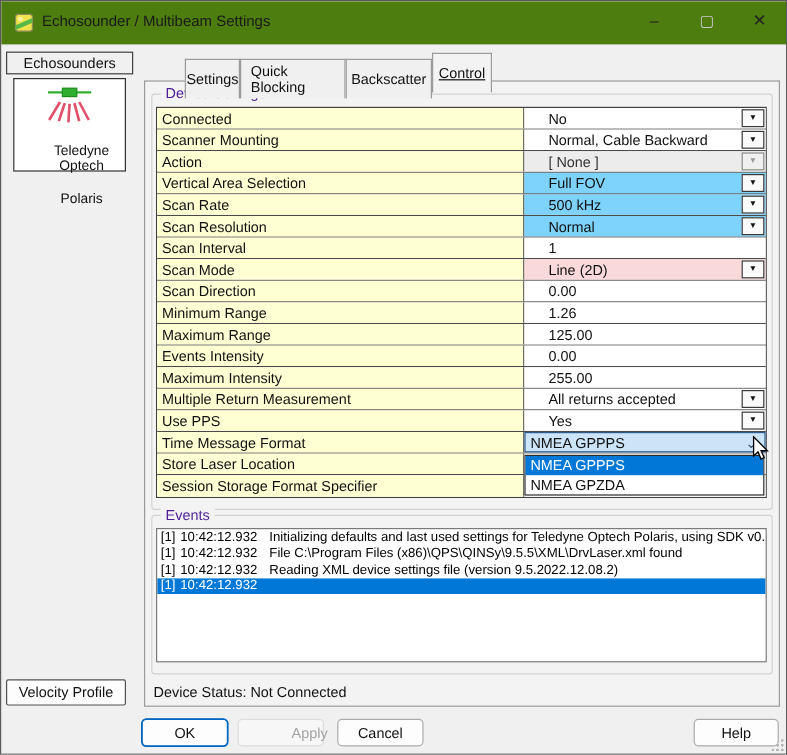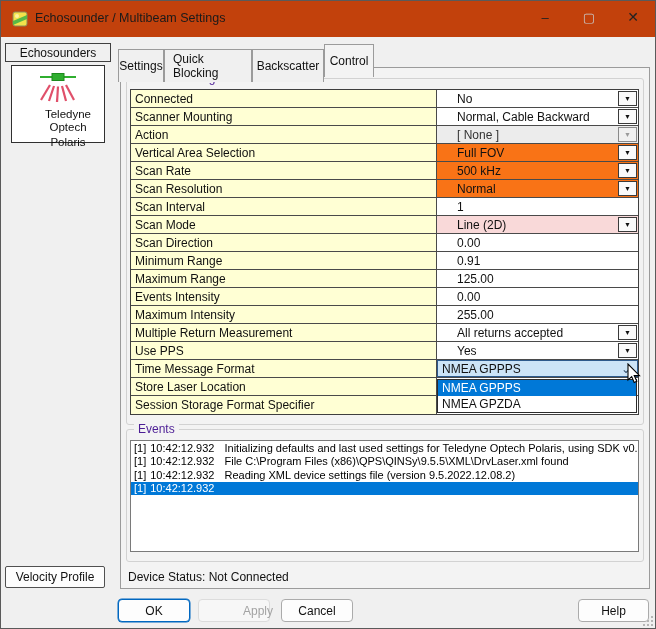--- a/index.html
+++ b/index.html
@@ -1,56 +1,56 @@
 <!DOCTYPE html>
 <html><head>
 <meta charset="utf-8">
 <style>
   html,body{margin:0;padding:0;background:#cfcfcf;font-family:"Liberation Sans",sans-serif;}
   *{box-sizing:border-box;}
   .window{position:relative;width:656px;height:629px;background:#f0f0f0;border:1px solid #5a5a5a;overflow:hidden;font-size:12px;color:#111;}
 
   
-  .titlebar{position:absolute;left:0;top:0;width:100%;height:36px;background:#c2410c;display:flex;align-items:center;}
+  .titlebar{position:absolute;left:0;top:0;width:100%;height:36px;background:#4d7c0f;display:flex;align-items:center;}
   .app-icon{position:absolute;left:11px;top:10px;width:16px;height:16px;}
   .title-text{position:absolute;left:34px;top:10px;font-size:12.5px;color:#1a1a1a;white-space:nowrap;}
   .caption-btn{position:absolute;top:0;width:44px;height:32px;display:flex;align-items:center;justify-content:center;font-size:13px;color:#222;}
   .btn-min{right:88px;}
   .btn-max{right:44px;color:#c9c9c9;}
   .btn-close{right:0;font-size:14px;}
 
   
   .sb-header{position:absolute;left:4px;top:42px;width:106px;height:19px;border:1px solid #404040;background:#f0f0f0;display:flex;align-items:center;justify-content:center;font-size:12px;}
   .sb-item{position:absolute;left:10px;top:64px;width:94px;height:78px;border:1px solid #303030;background:#ffffff;text-align:center;}
   .sb-item .dev-icon{margin-top:5px;}
-  .sb-item .dev-label{font-size:11.5px;line-height:13px;margin-top:2px;padding-left:20px;}
+  .sb-item .dev-label{font-size:11.5px;line-height:13px;margin-top:14px;padding-left:20px;}
   .sb-footer-btn{position:absolute;left:4px;top:565px;width:100px;height:22px;border:1px solid #505050;border-radius:2px;background:#fdfdfd;display:flex;align-items:center;justify-content:center;font-size:12px;}
 
   
   .tabpanel{position:absolute;left:119px;top:66px;width:530px;height:522px;background:#f3f3f3;border:1px solid #9b9b9b;}
-  .tab{position:absolute;height:19px;top:48px;border:1px solid #9b9b9b;border-bottom:none;background:#f0f0f0;display:flex;align-items:center;justify-content:center;padding:16px 8px;font-size:12px;z-index:2;}
-  .tab.active{top:43px;height:24px;background:#f3f3f3;z-index:3;}
+  .tab{position:absolute;height:19px;top:48px;border:1px solid #9b9b9b;border-bottom:none;background:#f0f0f0;display:flex;align-items:center;justify-content:center;padding:16px 8px;font-size:12px;z-index:2;margin-left:36px;}
+  .tab.active{top:43px;height:24px;background:#f3f3f3;z-index:3;text-decoration:underline;}
   .tab-settings{left:117px;width:46px;}
   .tab-quick{left:163px;width:88px;}
   .tab-back{left:251px;width:72px;}
   .tab-control{left:323px;width:50px;}
 
   
   .groupbox{position:absolute;border:1px solid #d2d2d2;border-radius:3px;}
   .gb-device{left:125px;top:77px;width:518px;height:347px;}
   .gb-events{left:125px;top:428px;width:518px;height:133px;}
   .gb-label{position:absolute;top:-8px;left:7px;background:#f3f3f3;padding:0 4px;font-size:12px;color:#4c1d95;white-space:nowrap;}
 
   
   .settings-table{position:absolute;left:129px;top:88px;width:509px;height:326px;border:1px solid #3f3f3f;background:#fff;z-index:4;}
   .srow{display:flex;height:18px;border-bottom:1px solid #4a4a4a;}
   .srow:last-child{border-bottom:none;}
   .cell-label{width:306px;background:#ffffd4;border-right:1px solid #4a4a4a;display:flex;align-items:center;padding-left:4px;white-space:nowrap;overflow:hidden;}
   .cell-value{flex:1;position:relative;display:flex;align-items:center;padding-left:20px;background:#ffffff;white-space:nowrap;}
-  .bg-green .cell-value{background:#f97316;}
+  .bg-green .cell-value{background:#7dd3fc;}
   .bg-pink .cell-value{background:#f9d9d9;}
   .bg-disabled .cell-value{background:#ececec;color:#333;}
   .dd-btn{position:absolute;right:1px;top:1px;bottom:1px;width:19px;background:#fafafa;border:1px solid #3a3a3a;display:flex;align-items:center;justify-content:center;font-size:7px;color:#111;}
   .bg-disabled .dd-btn{color:#9a9a9a;border-color:#8a8a8a;background:#f0f0f0;}
   .combo-open .cell-value{background:#cce4f7;border:1px solid #2d5a8c;padding-left:4px;}
   .combo-chevron{position:absolute;right:6px;top:1px;font-size:12px;color:#38536e;}
 
   
   .combo-popup{position:absolute;left:436px;top:378px;width:200px;border:1px solid #2b2b2b;background:#fff;z-index:9;}
   .combo-opt{height:16px;display:flex;align-items:center;padding-left:4px;font-size:12px;white-space:nowrap;}
@@ -201,21 +201,21 @@
     </div>
     <div class="srow">
       <div class="cell-label">Scan Direction</div>
       <div class="cell-value">
           <span>0.00</span>
         </div>
     </div>
     <div class="srow">
       <div class="cell-label">Minimum Range</div>
       <div class="cell-value">
-          <span>0.91</span>
+          <span>1.26</span>
         </div>
     </div>
     <div class="srow">
       <div class="cell-label">Maximum Range</div>
       <div class="cell-value">
           <span>125.00</span>
         </div>
     </div>
     <div class="srow">
       <div class="cell-label">Events Intensity</div>

